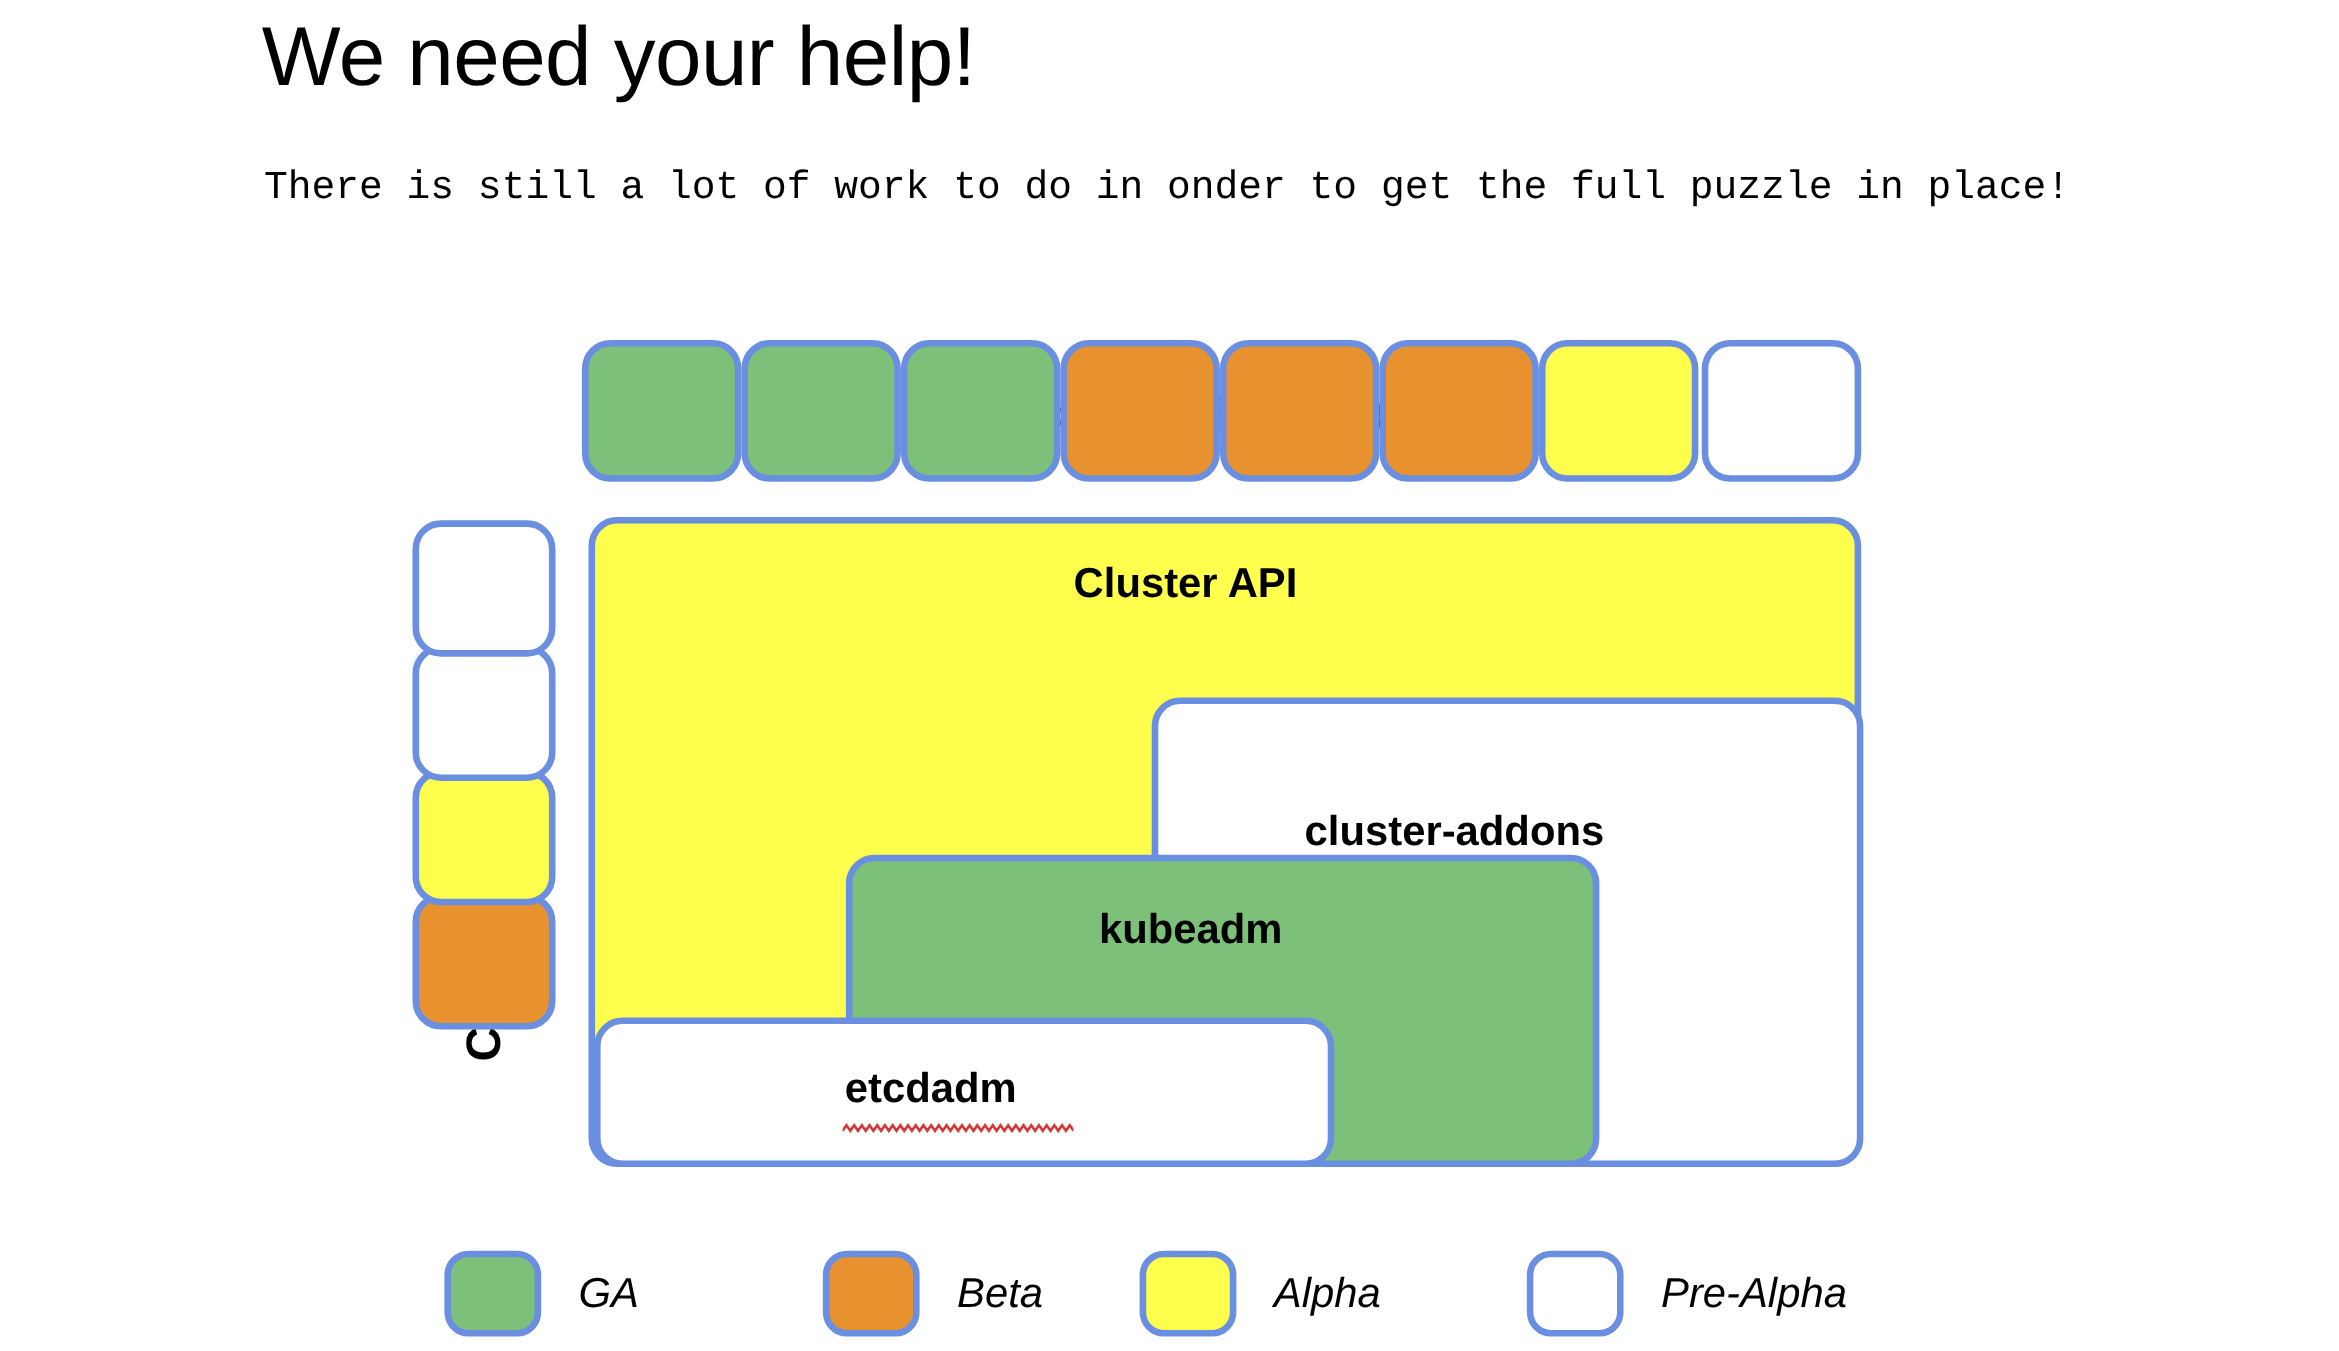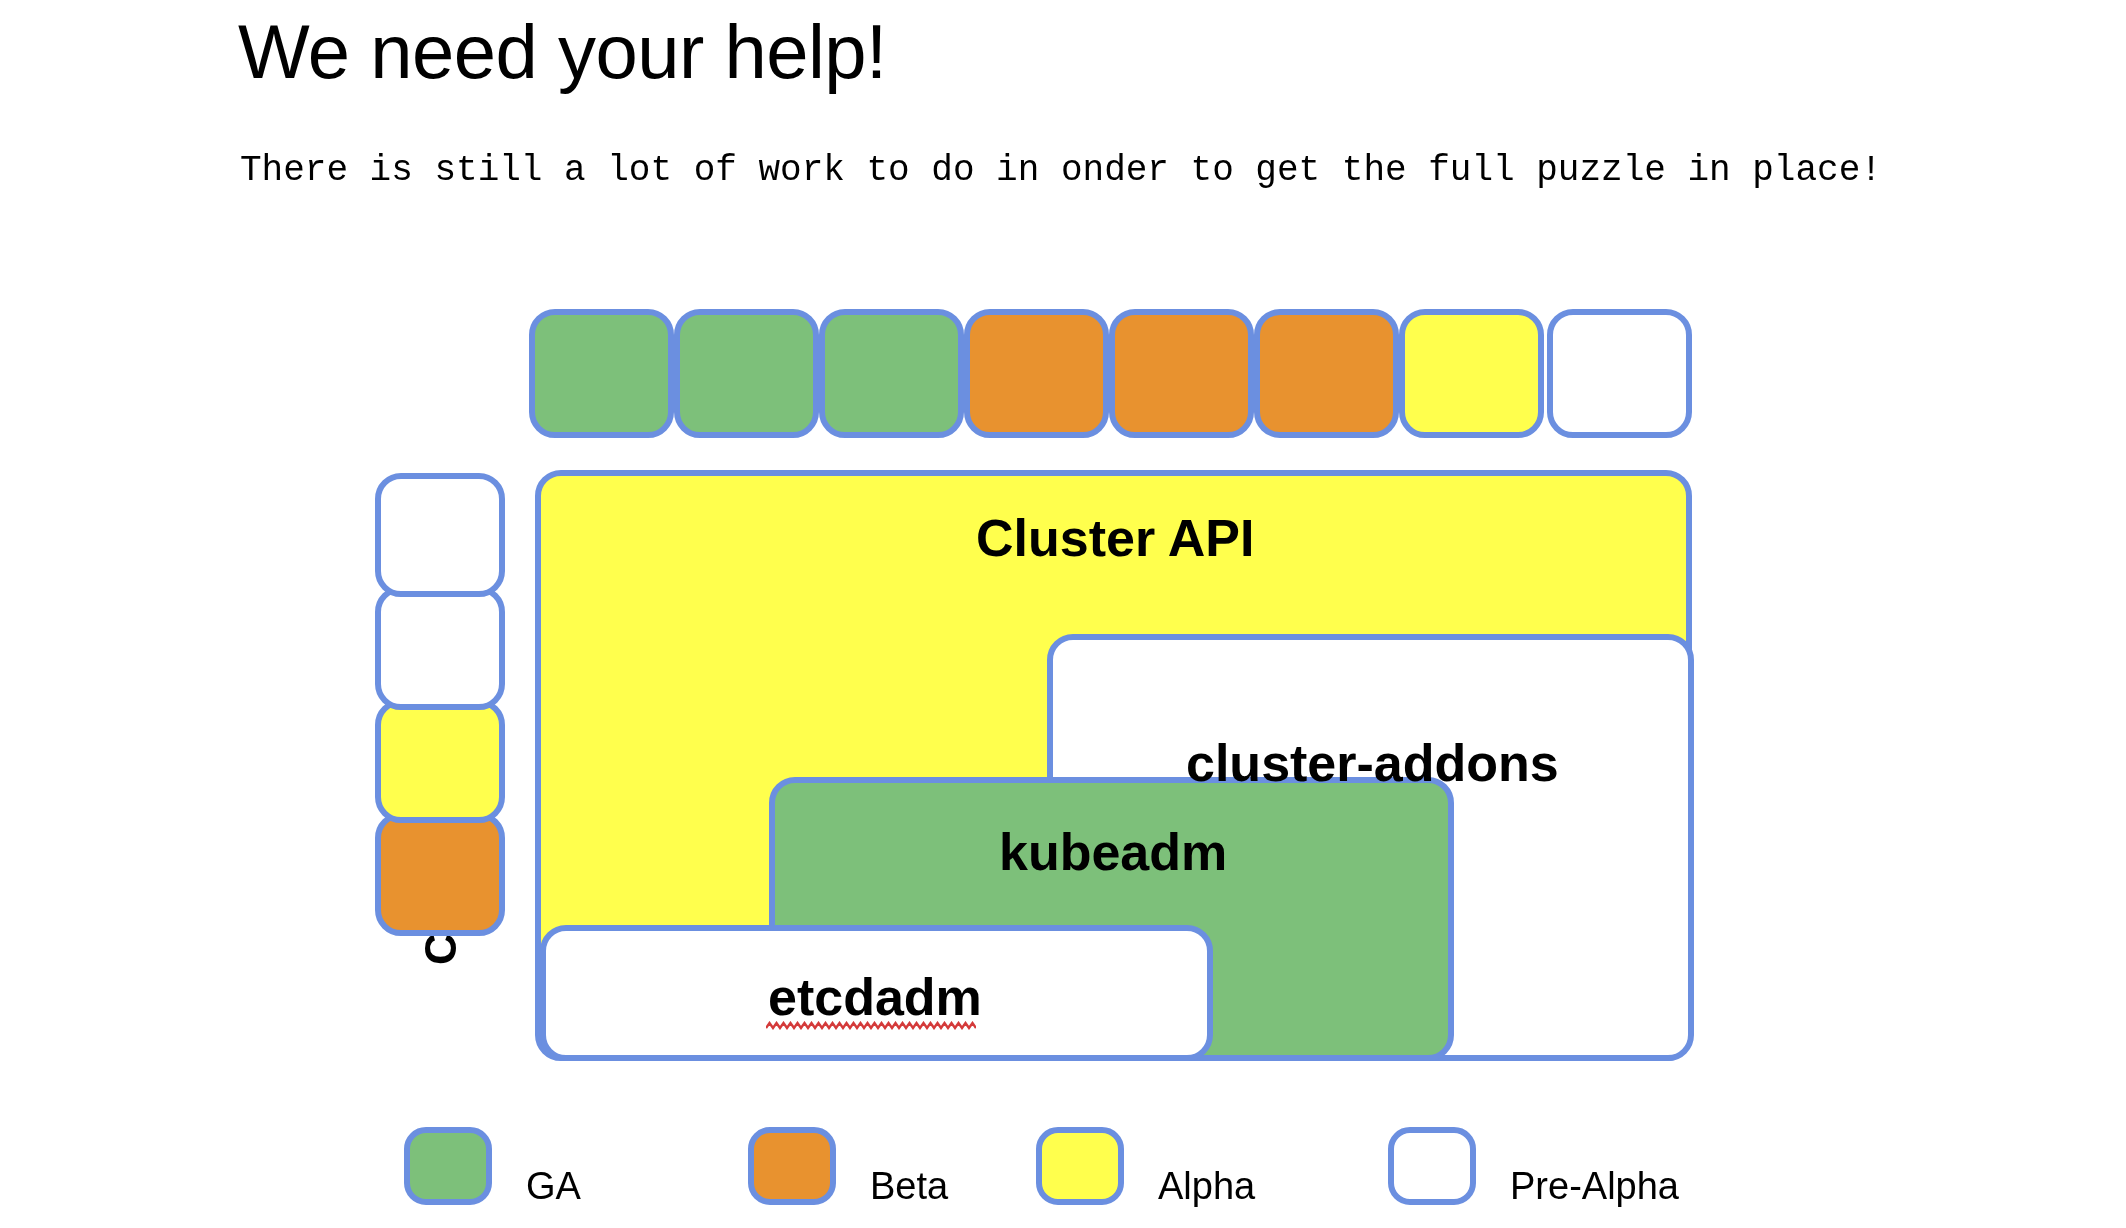--- a/index.html
+++ b/index.html
@@ -147,21 +147,21 @@
   #etcdadm-box {
     left: 540px;
     top: 925px;
     width: 673px;
     height: 136px;
     background: #ffffff;
     z-index: 4;
   }
   .stack-label {
     position: absolute;
-    font-size: 52px;
+    font-size: 38px;
     font-weight: bold;
     white-space: nowrap;
     line-height: 1;
     z-index: 6;
   }
   #cluster-api-label { left: 976px; top: 512px; }
   #cluster-addons-label { left: 1186px; top: 705px; margin-top: 32px; }
   #kubeadm-label { left: 999px; top: 826px; }
   #etcdadm-label { left: 768px; top: 971px; }
 
@@ -178,24 +178,25 @@
   
   #legend {
     position: absolute;
     left: 404px;
     top: 1125px;
     width: 1290px;
     height: 78px;
   }
   .legend-entry {
     position: absolute;
-    top: 2px;
+    top: 12px;
     height: 78px;
     display: flex;
-    align-items: flex-end;
+    align-items: center;
+    font-style: italic;
   }
   .legend-swatch {
     width: 88px;
     height: 78px;
     box-sizing: border-box;
     border: 6px solid #6b8fe0;
     border-radius: 22px;
     flex: 0 0 auto;
   }
   .legend-text {

